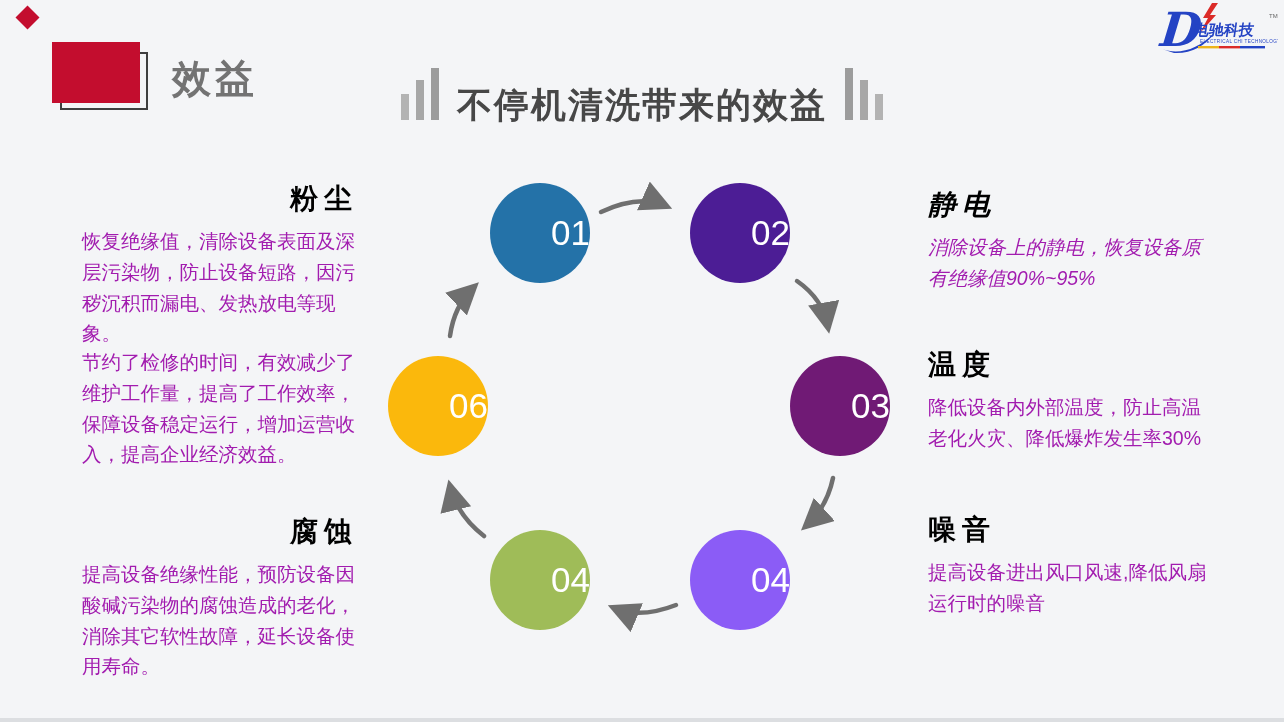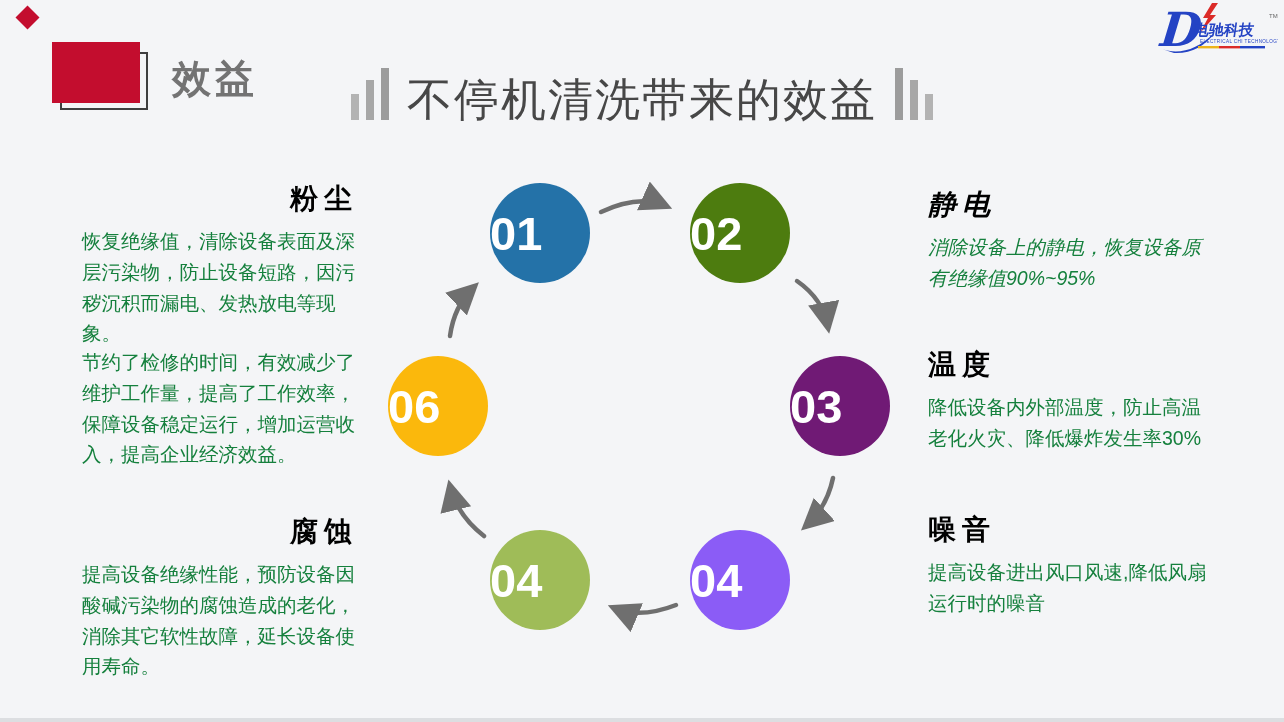--- a/index.html
+++ b/index.html
@@ -16,44 +16,44 @@
   .badge-rect { position:absolute; left:52px; top:42px; width:88px; height:61px; background:#C30D2E; }
   .badge-label { position:absolute; left:172px; top:52px; font-size:39px; font-weight:bold; color:#737373; letter-spacing:4px; }
 
   
   .title-row { position:absolute; left:0; top:68px; width:100%; display:flex; align-items:flex-end; justify-content:center; gap:18px; }
   .bars { display:flex; align-items:flex-end; gap:7px; padding-bottom:4px; }
   .bars span { display:block; width:8px; }
   .bars .b1 { height:26px; background:#B3B3B3; }
   .bars .b2 { height:40px; background:#A7A7A7; }
   .bars .b3 { height:52px; background:#9C9C9C; }
-  .page-title { font-size:45px; font-weight:normal; color:#474747; letter-spacing:2px; line-height:1.1; }
+  .page-title { font-size:35px; font-weight:bold; color:#474747; letter-spacing:2px; line-height:1.1; }
 
   
   .logo { position:absolute; right:6px; top:2px; width:122px; height:56px; }
 
   
   .benefit { position:absolute; }
   .benefit h3 { font-size:28px; font-weight:bold; color:#000000; letter-spacing:6px; margin-bottom:8px; }
-  .benefit p { font-size:19.5px; color:#15803d; line-height:1.58; }
+  .benefit p { font-size:19.5px; color:#a21caf; line-height:1.58; }
   .benefit.left-col { left:82px; width:278px; }
   .benefit.left-col h3 { text-align:right; padding-right:2px; }
   .benefit.right-col { left:928px; width:290px; }
   .pos-dust { top:180px; }
   .pos-energy { top:347px; }
   .pos-corrosion { top:513px; }
   .pos-static { top:186px;font-style:italic; }
   .pos-temp { top:346px; }
   .pos-noise { top:511px; }
 
   
   .arrows-layer { position:absolute; left:0; top:0; width:1284px; height:722px; pointer-events:none; }
   .step-circle { position:absolute; width:100px; height:100px; border-radius:50%;
-                 display:flex; align-items:center; justify-content:flex-start;
-                 color:#fff; font-size:47px; font-weight:bold; }
+                 display:flex; align-items:center; justify-content:flex-end;
+                 color:#fff; font-size:35px; font-weight:normal; }
   .c1 { left:490px; top:183px; }
   .c2 { left:690px; top:183px; }
   .c3 { left:790px; top:356px; }
   .c4 { left:690px; top:530px; }
   .c5 { left:490px; top:530px; }
   .c6 { left:388px; top:356px; }
 </style>
 </head>
 <body>
 
@@ -130,21 +130,21 @@
       <path d="M833,478 Q827,507 806,526" marker-end="url(#ah)"></path>
       <path d="M676,605 Q640,619 614,608" marker-end="url(#ah)"></path>
       <path d="M484,536 Q457,515 450,486" marker-end="url(#ah)"></path>
       <path d="M450,336 Q454,306 474,287" marker-end="url(#ah)"></path>
     </g>
   </svg>
 
   <div class="step-circle c1" style="background: rgb(36, 114, 168);">
     <span>01</span>
   </div>
-  <div class="step-circle c2" style="background: #4d7c0f;">
+  <div class="step-circle c2" style="background: #4c1d95;">
     <span>02</span>
   </div>
   <div class="step-circle c3" style="background: #701a75;">
     <span>03</span>
   </div>
   <div class="step-circle c4" style="background: #8b5cf6;">
     <span>04</span>
   </div>
   <div class="step-circle c5" style="background: rgb(159, 188, 88);">
     <span>04</span>

